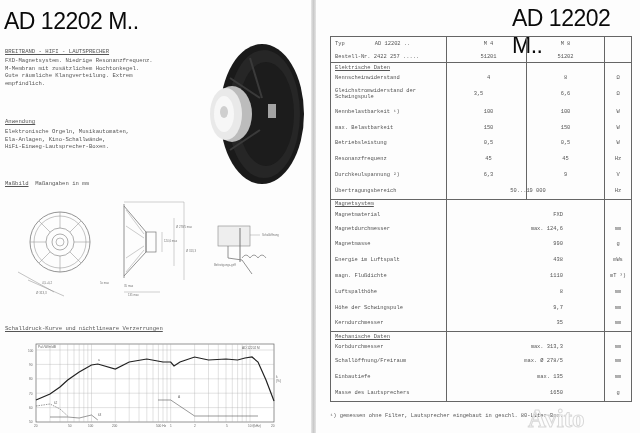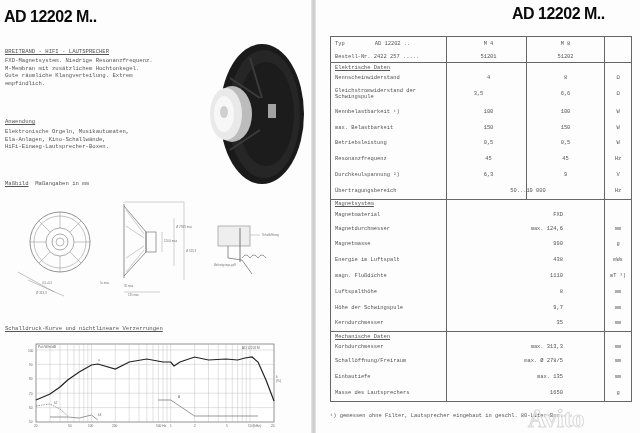--- a/index.html
+++ b/index.html
@@ -1,21 +1,21 @@
 <!DOCTYPE html>
 <html><head>
 <meta charset="utf-8">
 <style>
   html,body{margin:0;padding:0;background:#fff;}
   body{width:640px;height:433px;position:relative;overflow:hidden;font-family:"Liberation Mono",monospace;color:#444;}
   .page{position:absolute;top:0;height:433px;background:#fdfdfd;}
   .page-left{left:0;width:312px;}
   .page-right{left:316px;width:324px;}
   .spine{position:absolute;left:311px;top:0;width:6px;height:433px;background:linear-gradient(90deg,#e8e8e8,#c9c9c9 40%,#efefef);}
-  .big-title{position:absolute;font-family:"Liberation Sans",sans-serif;font-weight:bold;font-size:16px;color:#0a0a0a;letter-spacing:-0.5px;}
+  .big-title{position:absolute;font-family:"Liberation Sans",sans-serif;font-weight:normal;font-size:23px;color:#0a0a0a;letter-spacing:-0.5px;}
   .mono{font-family:"Liberation Mono",monospace;font-size:5.6px;color:#555;line-height:7.6px;white-space:pre;}
   .uline{text-decoration:underline;}
   .speaker{position:absolute;left:190px;top:38px;width:120px;height:150px;}
   .drawing{position:absolute;}
   .chart{position:absolute;left:28px;top:340px;width:255px;height:88px;}
   
   .spec-table{position:absolute;left:330px;top:36px;width:300px;border:1px solid #666;}
   .spec-table .row{display:flex;align-items:center;height:15.8px;font-family:"Liberation Mono",monospace;font-size:5.4px;color:#555;}
   .c1{width:120px;padding-left:4px;box-sizing:border-box;}
   .c2{width:75px;text-align:center;}

